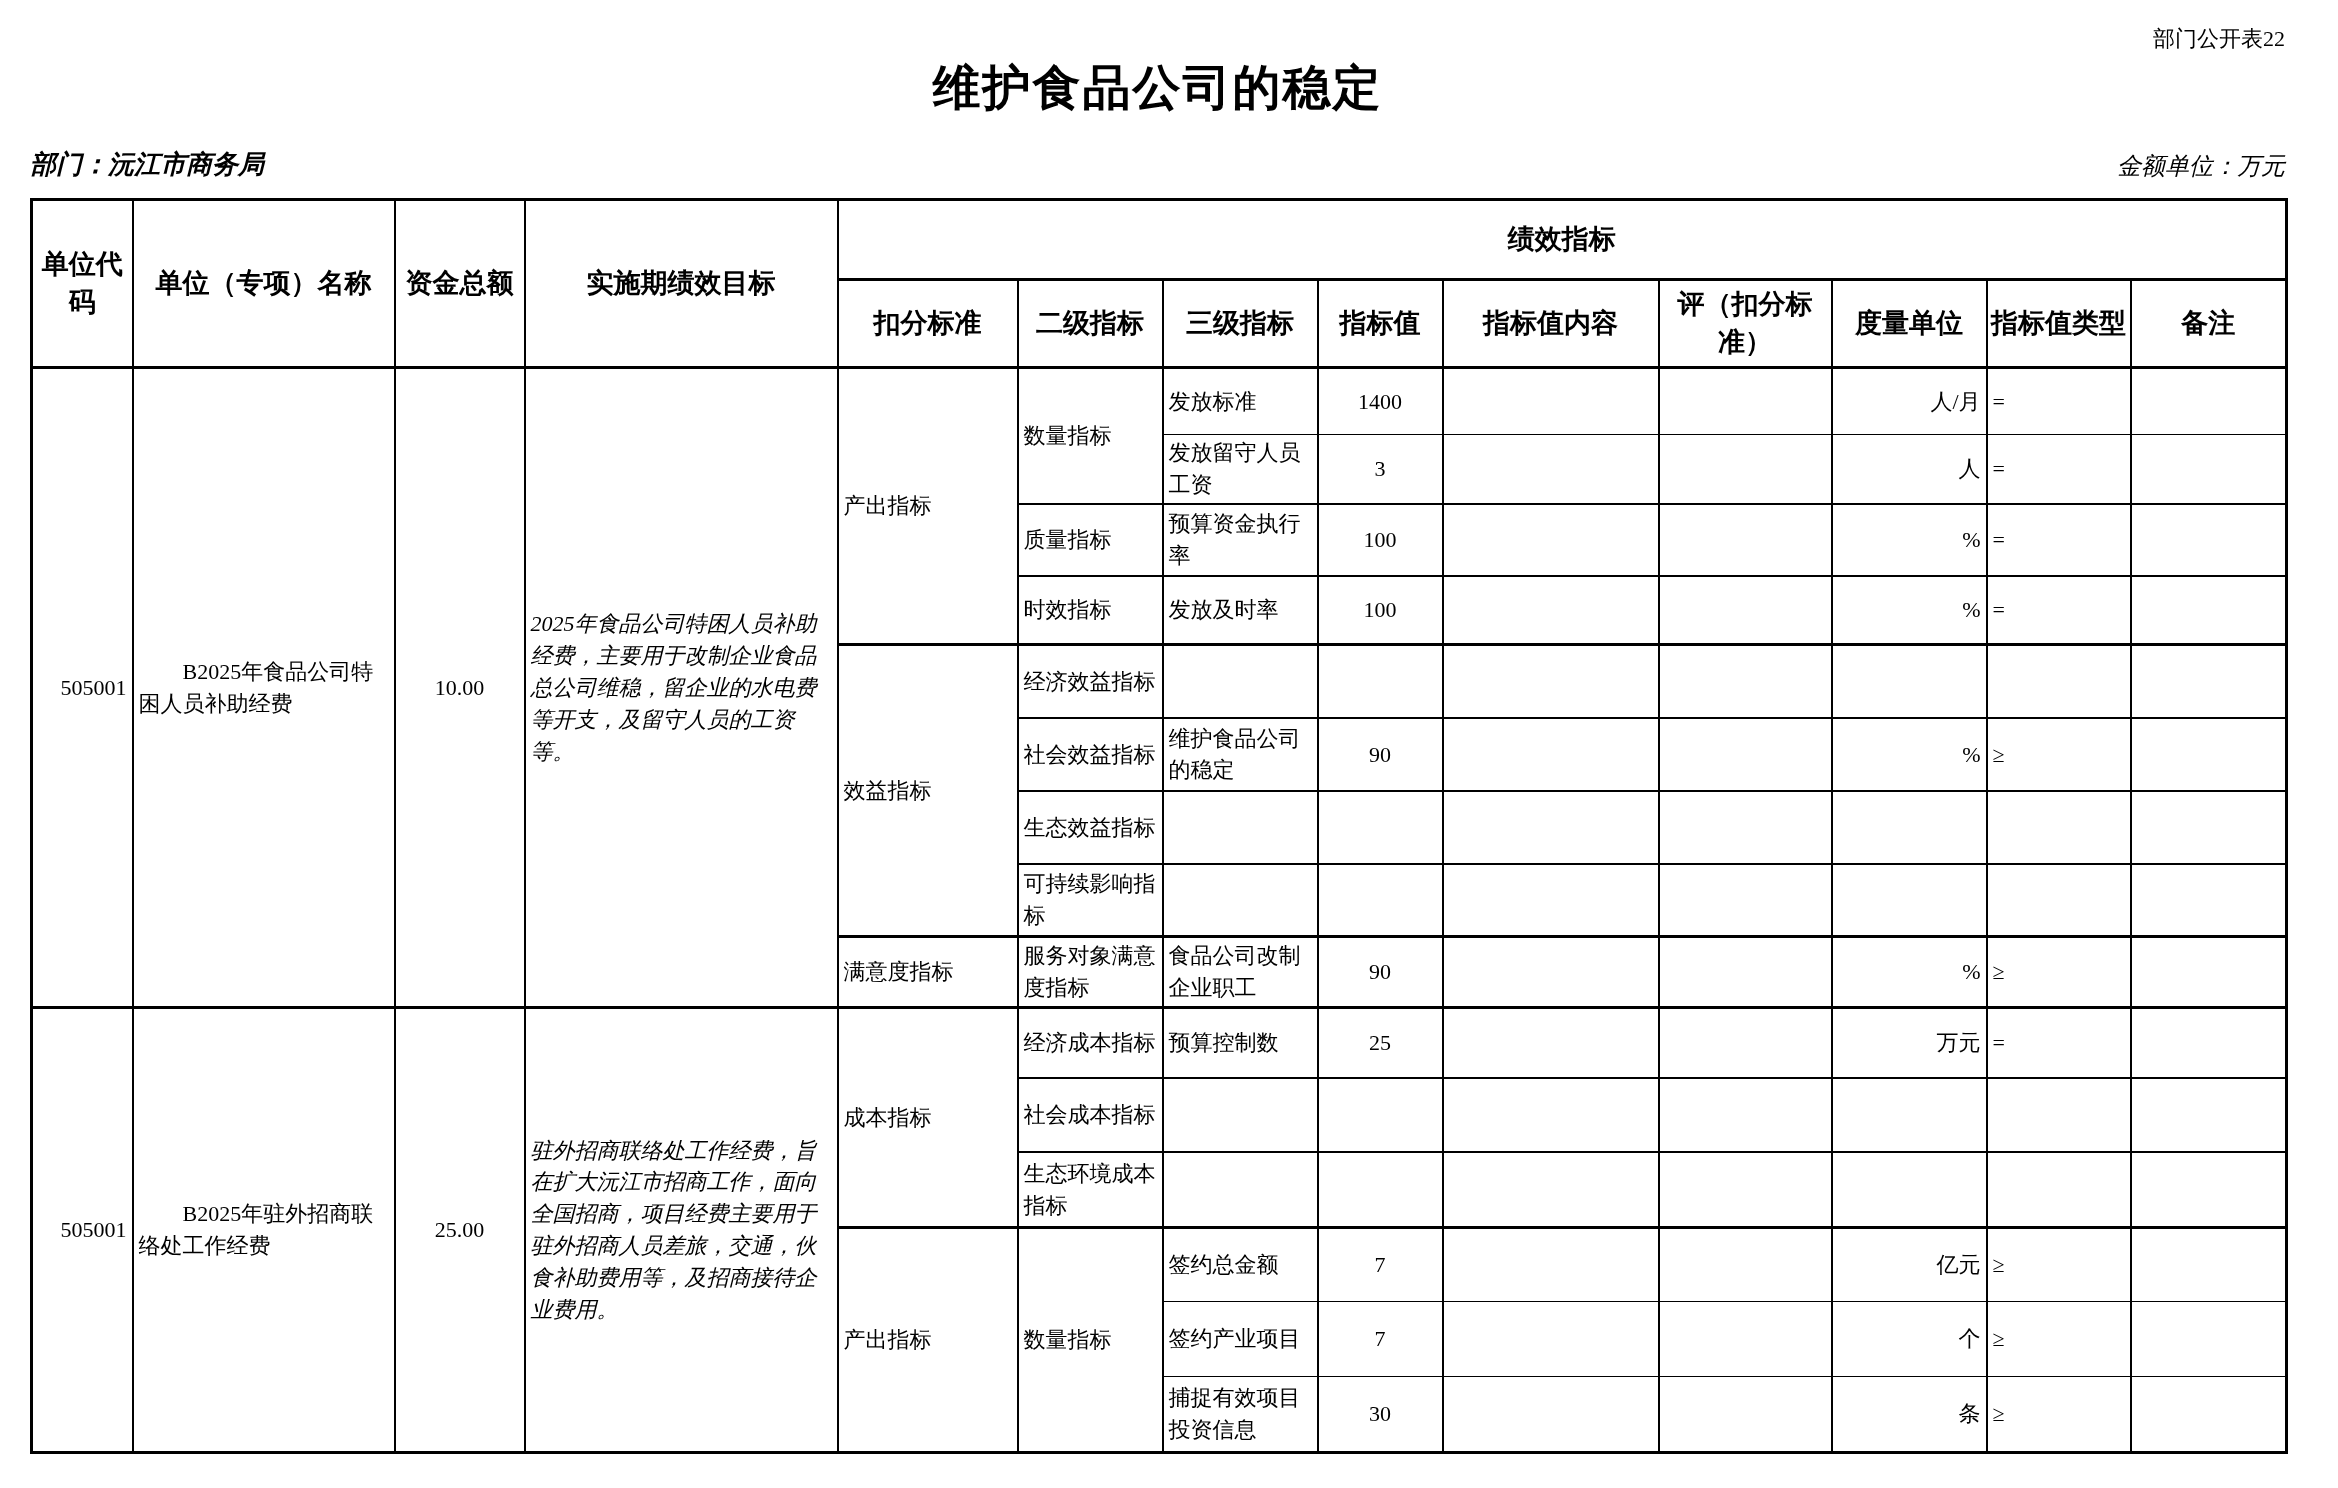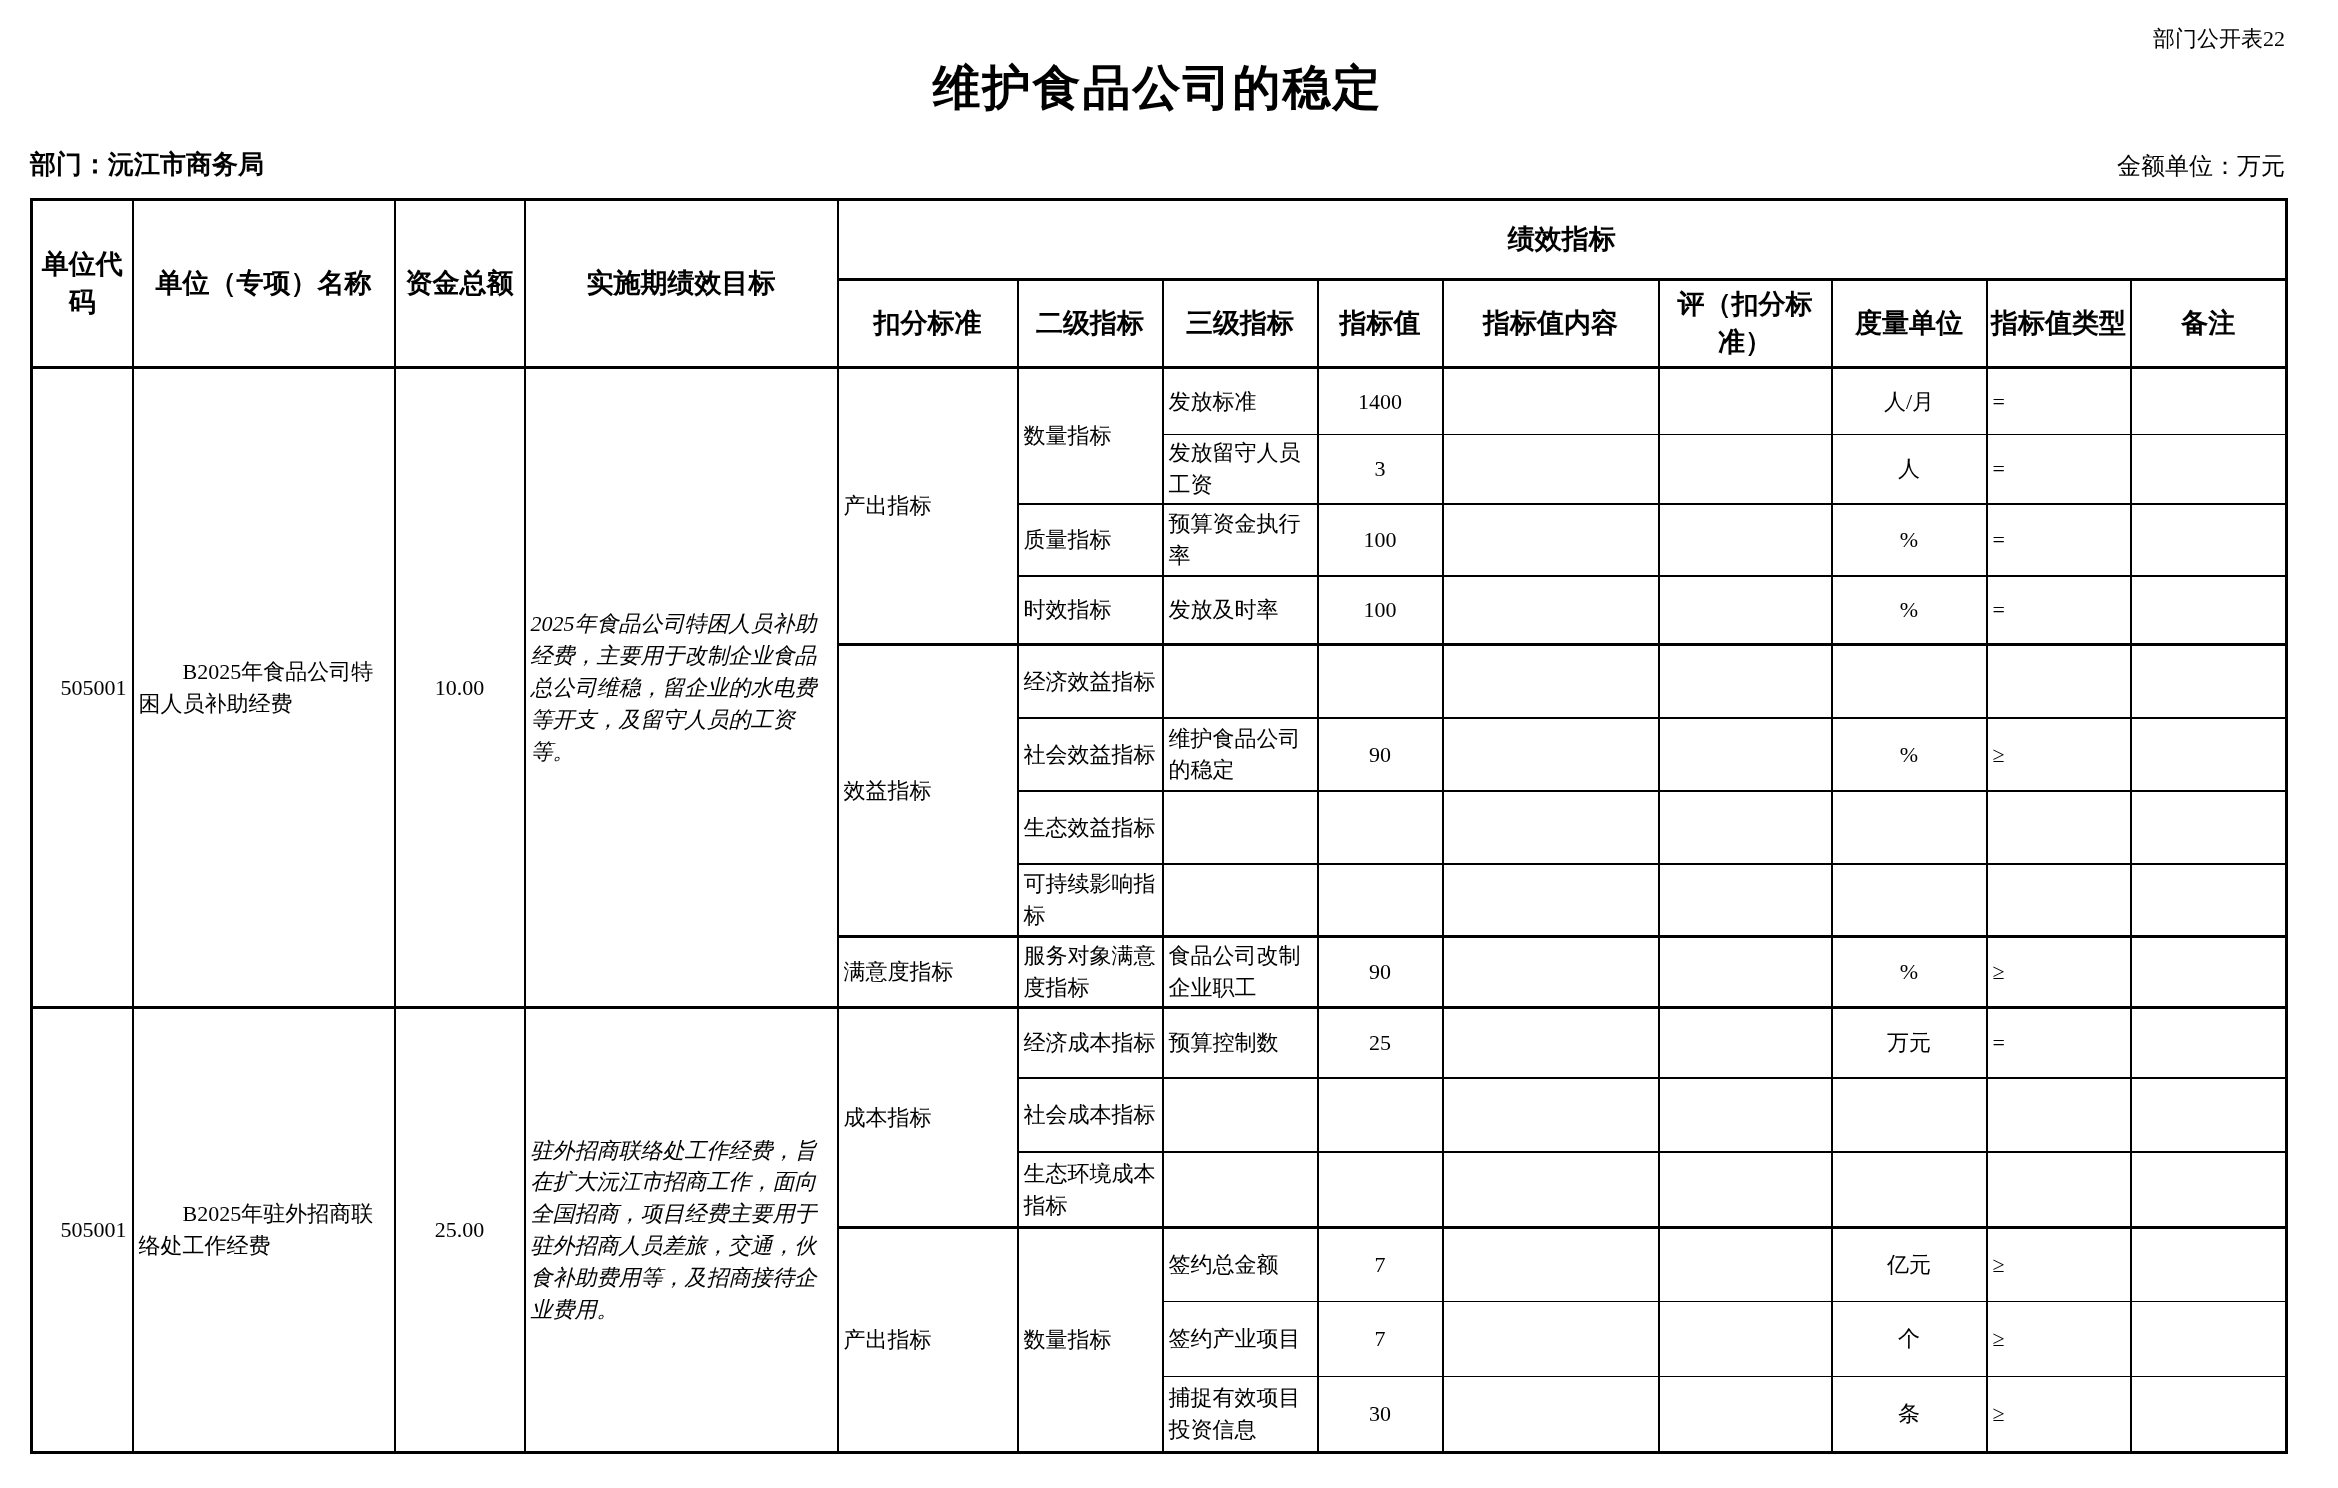--- a/index.html
+++ b/index.html
@@ -24,20 +24,21 @@
     font-size:48px;
     font-weight:bold;
     letter-spacing:2px;
     line-height:1.1;
   }
   .meta-row{
     margin-top:32px;
     display:flex;
     justify-content:space-between;
     align-items:flex-end;
+    font-style:italic;
   }
   .dept{font-size:26px;font-weight:bold;}
   .amount-unit{font-size:24px;}
   table.perf{
     margin-top:16px;
     border-collapse:collapse;
     table-layout:fixed;
     width:2255px;
     border:3px solid #000;
     padding-left:24px;
@@ -64,21 +65,21 @@
   tr.sep-thick > td, tr.sep-thick > th{border-top-width:3px;}
   tr.thin-below > td{border-bottom-width:1px;}
   tr.sep-thin > td{border-top-width:1px;}
   
   td.code{text-align:right;padding-right:5px;}
   td.num{text-align:center;padding-right:5px;}
   td.name{text-align:left;}
   td.name div{text-indent:2em;}
   td.goal{text-align:left;padding:1px 2px;font-style:italic;}
   td.ltext{text-align:left;}
-  td.unit{text-align:center;}
+  td.unit{text-align:right;}
   td.vtype{text-align:left;font-size:21px;}
 </style>
 </head>
 <body>
 
 <div class="page">
   <div class="content">
     <div class="corner-note">部门公开表22</div>
     <h1 class="title">维护食品公司的稳定</h1>
     <div class="meta-row">

